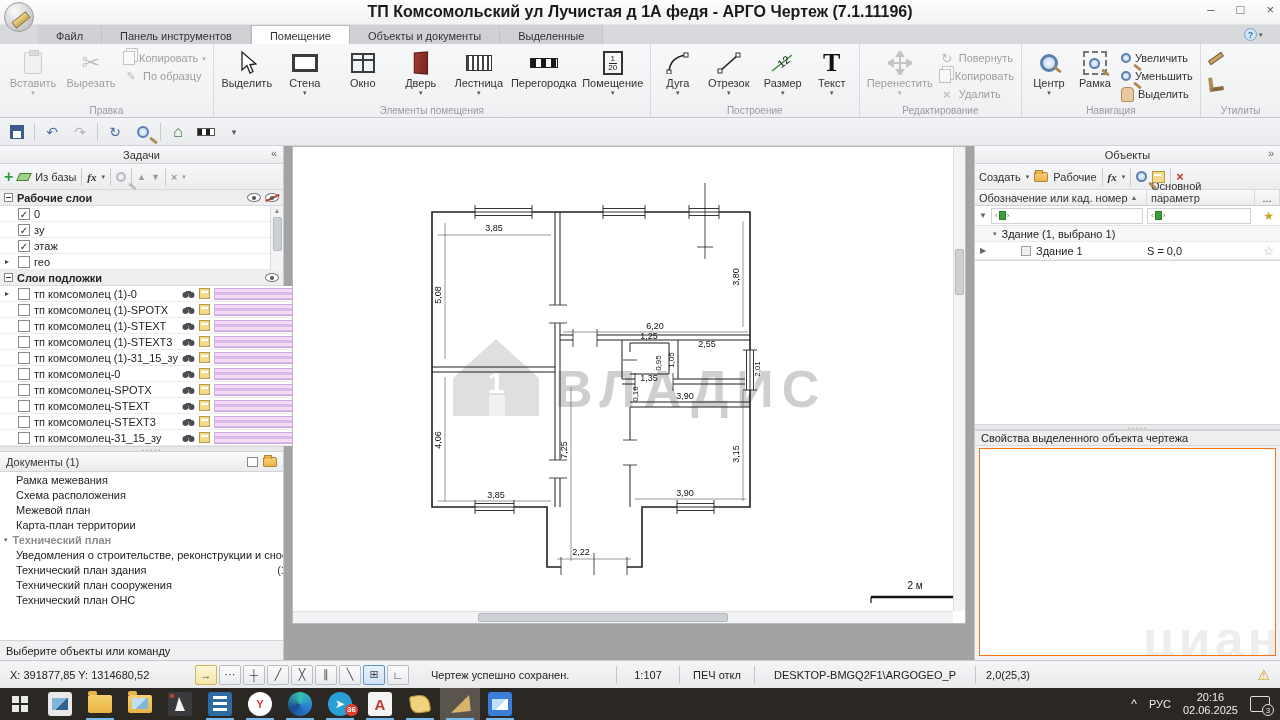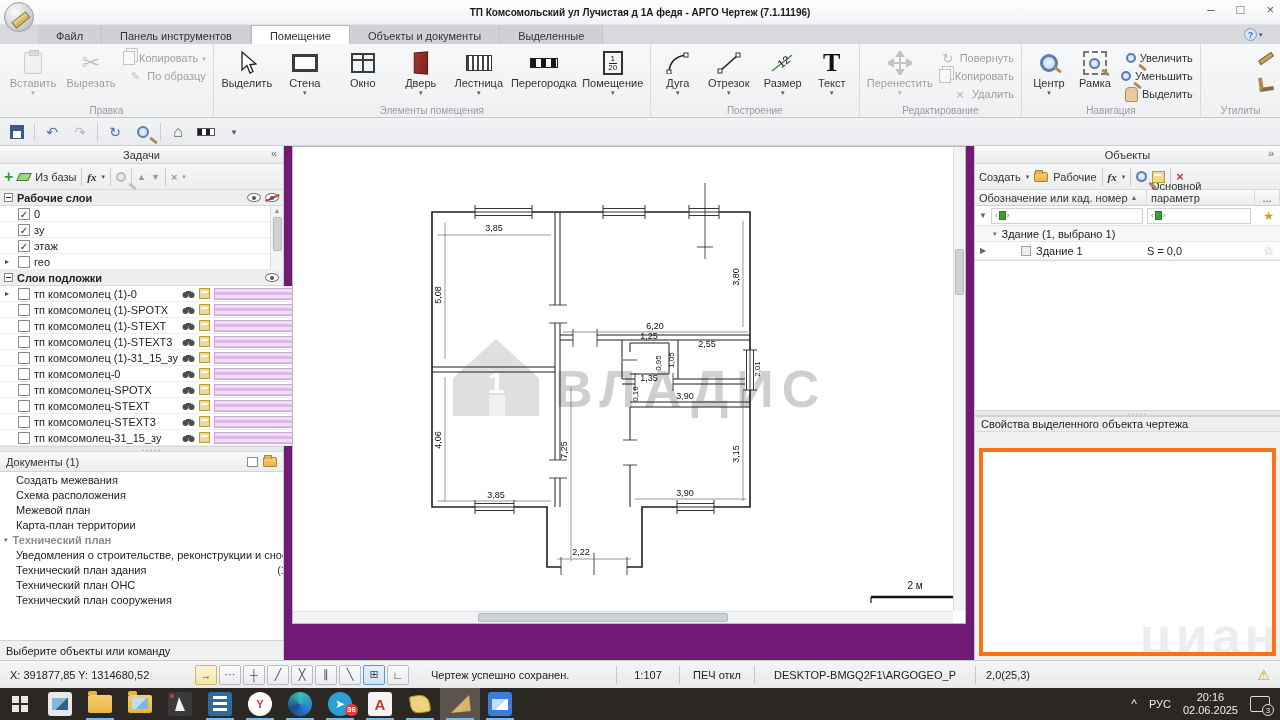--- a/index.html
+++ b/index.html
@@ -2,21 +2,21 @@
 <html><head>
 <meta charset="utf-8">
 <style>
   * { margin:0; padding:0; box-sizing:border-box; }
   html,body { width:1280px; height:720px; overflow:hidden; }
   body { font-family:"Liberation Sans","DejaVu Sans",sans-serif; font-size:11px; color:#333; background:#e4e6e9; }
   .app { position:relative; width:1280px; height:720px; }
 
   
   .titlebar { position:absolute; left:0; top:0; width:1280px; height:25px; background:linear-gradient(#fdfdfd,#f2f3f5); display:flex; align-items:center; justify-content:center; border-bottom:1px solid #e3e4e6; }
-  .title { font-size:10px; font-weight:bold; color:#1a1a1a; }
+  .title { font-size:16px; font-weight:bold; color:#1a1a1a; }
   .winctl { position:absolute; right:6px; top:2px; display:flex; gap:22px; color:#555; font-size:13px; }
   .winctl span { cursor:default; }
   .applogo { position:absolute; left:4px; top:2px; width:30px; height:30px; border-radius:50%; background:radial-gradient(circle at 35% 30%,#fafafa,#c9c9cc 70%,#9a9aa0); border:1px solid #9d9da3; z-index:5; }
   .applogo::after { content:""; position:absolute; left:7px; top:13px; width:16px; height:6px; background:linear-gradient(#f2d892,#caa84e); transform:rotate(-38deg); border:1px solid #8c7a3a; }
 
   
   .tabrow { position:absolute; left:0; top:25px; width:1280px; height:19px; background:#d7d9dd; display:flex; align-items:stretch; padding-left:38px; }
   .tab { padding:2px 18px 0 18px; color:#333; background:#cfd1d6; border-right:1px solid #c2c4c9; display:flex; align-items:center; }
   .tab.active { background:#fff; border:1px solid #b8babf; border-bottom:none; font-weight:normal; }
   .tabhelp { position:absolute; right:8px; top:1px; width:28px; height:16px; display:flex; align-items:center; gap:2px; color:#2e6fb0; }
@@ -24,21 +24,21 @@
 
   
   .ribbon { position:absolute; left:0; top:44px; width:1280px; height:74px; background:linear-gradient(#f7f8f9,#eef0f2); border-bottom:1px solid #c6c8cb; display:flex; }
   .rgroup { position:relative; border-right:1px solid #d8dadd; padding:2px 4px 14px 4px; display:flex; align-items:flex-start; }
   .rlabelg { position:absolute; left:0; right:0; bottom:1px; text-align:center; font-size:10px; color:#9a9ba0; }
   .rbtn { width:58px; min-width:46px; height:56px; display:flex; flex-direction:column; align-items:center; justify-content:flex-start; padding-top:3px; border-radius:3px; text-align:center; }
   .ric { height:28px; display:flex; align-items:center; justify-content:center; margin-bottom:1px; }
   .rlbl { font-size:11px; color:#333; line-height:11px; }
   .caret { font-size:7px; color:#555; line-height:7px; }
   .scol { display:flex; flex-direction:column; justify-content:flex-start; gap:2px; padding-top:4px; }
-  .sbtn { display:flex; align-items:center; gap:4px; height:16px; padding:0 3px; border-radius:2px;justify-content:flex-end; }
+  .sbtn { display:flex; align-items:center; gap:4px; height:16px; padding:0 3px; border-radius:2px; }
   .dis { opacity:.45; filter:grayscale(.9); }
   .ic16 { width:16px; height:16px; display:inline-flex; align-items:center; justify-content:center; }
 
   
   .i-clip { width:18px; height:22px; background:#ececec; border:1px solid #9a9a9a; border-radius:2px; position:relative; }
   .i-clip::before { content:""; position:absolute; left:4px; top:-3px; width:8px; height:4px; background:#bbb; border:1px solid #999; }
   .i-cursor svg, .i-qs svg { display:block; }
   .i-wall { width:26px; height:18px; border:3px solid #3c3c3c; background:#fff; }
   .i-window { width:24px; height:20px; border:2px solid #3c3c3c; background:
       linear-gradient(#3c3c3c,#3c3c3c) 50% 0/2px 100% no-repeat,
@@ -61,21 +61,21 @@
 
   
   .qtoolbar { position:absolute; left:0; top:118px; width:1280px; height:28px; background:linear-gradient(#f2f3f5,#e9ebee); border-bottom:1px solid #cfd1d4; display:flex; align-items:center; gap:6px; padding-left:6px; }
   .qbtn { width:22px; height:22px; display:flex; align-items:center; justify-content:center; border-radius:2px; font-size:14px; color:#4a6ea9; }
   .qsep { width:1px; height:18px; background:#c9cbcf; }
   .i-save { width:14px; height:14px; background:#3c5a8c; position:relative; }
   .i-save::after { content:""; position:absolute; left:3px; top:6px; width:8px; height:7px; background:#fff; }
   .i-dots { width:18px; height:8px; border:1px solid #555; background:repeating-linear-gradient(90deg,#222 0 4px,#fff 4px 8px); }
 
   
-  .main { position:absolute; left:0; top:146px; width:1280px; height:514px; background:#701a75;border-radius:11px; }
+  .main { position:absolute; left:0; top:146px; width:1280px; height:514px; background:#a3a3a3;border-radius:11px; }
 
   
   .lpanel { position:absolute; left:0; top:0; width:284px; height:514px; background:#f0f1f3; border-right:1px solid #c8cacd; display:flex; flex-direction:column; }
   .phdr { height:18px; background:linear-gradient(#fafbfc,#e8eaec); border-bottom:1px solid #d0d2d5; display:flex; align-items:center; justify-content:center; position:relative; color:#333; }
   .phdr .pcol { position:absolute; right:6px; top:1px; color:#666; font-size:11px; }
   .ptool { height:26px; display:flex; align-items:center; gap:5px; padding:0 4px; background:linear-gradient(#f6f7f8,#ecedef); border-bottom:1px solid #d6d8da; }
   .tplus { color:#2f9e44; font-weight:bold; font-size:16px; line-height:16px; }
   .tpar { width:12px; height:8px; background:#9fd18f; border:1px solid #4e7c2a; transform:skewX(-25deg); }
   .tfx { font-style:italic; font-family:Liberation Serif, serif; font-weight:bold; color:#333; }
   .gr { color:#9a9a9a; }
@@ -137,21 +137,21 @@
   .greenf i { width:7px; height:9px; background:#3a9e3a; border:1px solid #2a7e2a; display:inline-block; }
   .star { margin-left:auto; margin-right:6px; color:#c9a227; font-size:12px; }
   .star.o { color:#aab0b6; }
   .grow { display:flex; height:16px; align-items:center; background:#f6f7f8; border-bottom:1px solid #e6e8ea; gap:5px; padding-left:18px; color:#222; }
   .drow { display:flex; height:18px; align-items:center; border-bottom:1px solid #eceef0; background:#fff; }
   .drow .nm { width:156px; display:flex; gap:5px; align-items:center; padding-left:30px; color:#222; }
   .drow .pm { width:104px; color:#222; }
   .sqic { width:10px; height:10px; border:1px solid #9aa0a6; background:#eef0f2; font-size:7px; line-height:9px; text-align:center; color:#555; }
   .objwhite { flex:1; background:#fff; }
   .props { height:16px; background:#eceef0; border-top:1px solid #cfd1d4; border-bottom:1px solid #d8dadc; display:flex; align-items:center; padding:0 6px; color:#222; }
-  .propbox { height:208px; background:#fff; border:4px solid #f97316; margin:16px 4px 4px 4px; position:relative; overflow:hidden; }
+  .propbox { height:208px; background:#fff; border:1px solid #f97316; margin:2px 4px 4px 4px; position:relative; overflow:hidden; }
   .wm-cian { position:absolute; right:-8px; bottom:-14px; font-size:52px; font-weight:bold; letter-spacing:4px; color:rgba(0,0,0,0.07); }
 
   
   .statusbar { position:absolute; left:0; top:660px; width:1280px; height:28px; background:linear-gradient(#f4f5f6,#e8eaec); border-top:1px solid #c9cbce; display:flex; align-items:center; color:#222; }
   .seg { padding:0 10px; display:flex; align-items:center; height:100%; }
   .ssep { width:1px; height:18px; background:#c4c6c9; }
   .snapbtn { width:22px; height:20px; border:1px solid #b9bcc0; background:linear-gradient(#fcfcfd,#e9ebee); margin-right:2px; display:flex; align-items:center; justify-content:center; font-size:11px; color:#444; border-radius:2px; }
   .snapbtn.on1 { background:linear-gradient(#fdf6d8,#f4e6a8); border-color:#cdb65e; }
   .snapbtn.on2 { border-color:#5f93c9; background:linear-gradient(#e8f1fb,#cfe3f6); }
   .warn { margin-left:auto; margin-right:10px; color:#d69a00; font-size:14px; }
@@ -632,21 +632,21 @@
 
       <div class="dochdr">
         <span>Документы (1)</span>
         <span class="sp"></span>
         <span class="winic"></span>
         <span class="foldic"></span>
       </div>
       <div class="doclist">
         <div class="docitems">
           <div class="ditem">
-              <span>Создать межевания</span>
+              <span>Рамка межевания</span>
             </div>
           <div class="ditem">
               <span>Схема расположения</span>
             </div>
           <div class="ditem">
               <span>Межевой план</span>
             </div>
           <div class="ditem">
               <span>Карта-план территории</span>
             </div>
@@ -655,24 +655,24 @@
               <span>Технический план</span>
           </div>
           <div class="ditem">
               <span>Уведомления о строительстве, реконструкции и снос...</span>
             </div>
           <div class="ditem">
             <span>Технический план здания</span>
             <span class="cnt">(1)</span>
           </div>
           <div class="ditem">
-              <span>Технический план ОНС</span>
+              <span>Технический план сооружения</span>
             </div>
           <div class="ditem">
-              <span>Технический план сооружения</span>
+              <span>Технический план ОНС</span>
             </div>
         </div>
 
       </div>
       <div class="hintbar">Выберите объекты или команду</div>
     </div>
 
     <div class="canvas-wrap">
       <svg class="canvas-svg" viewBox="0 0 660 464">
 

